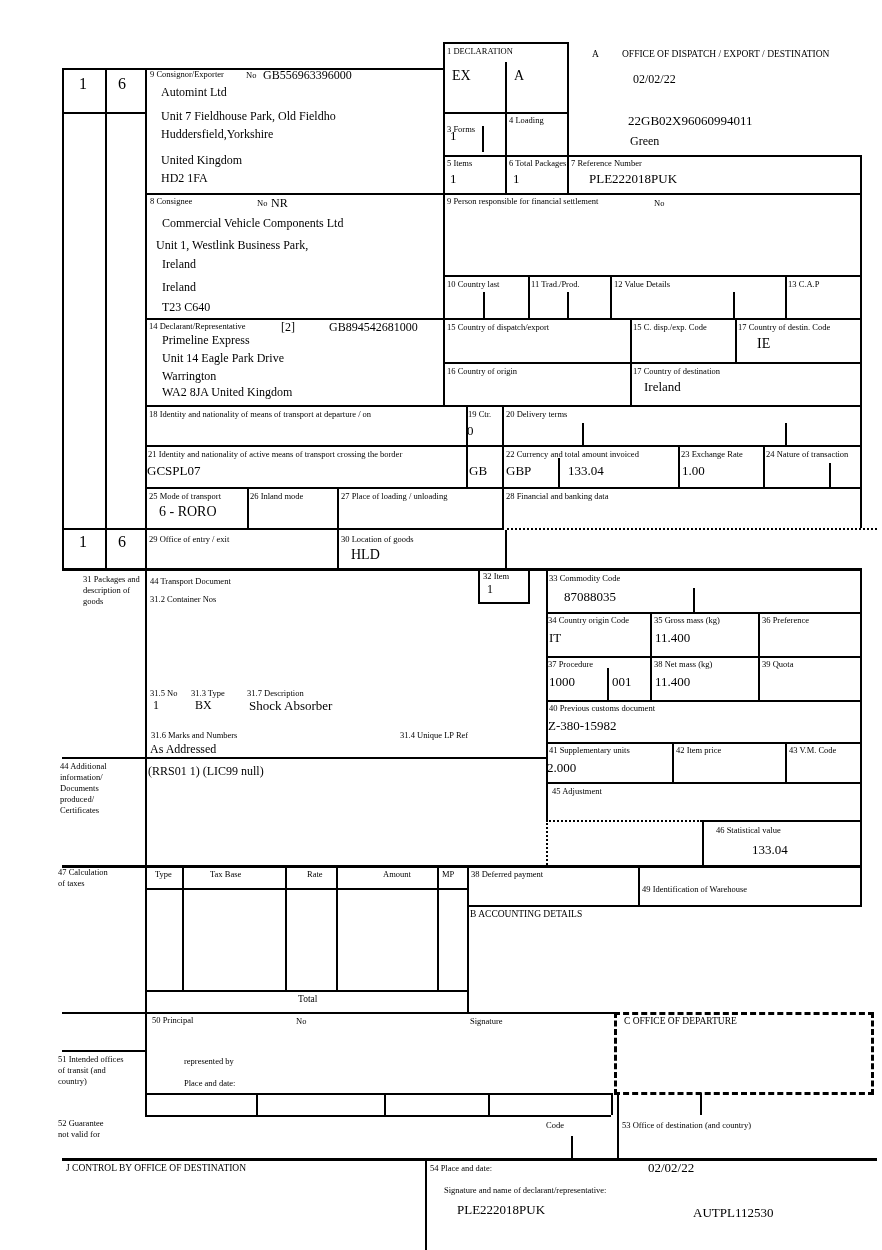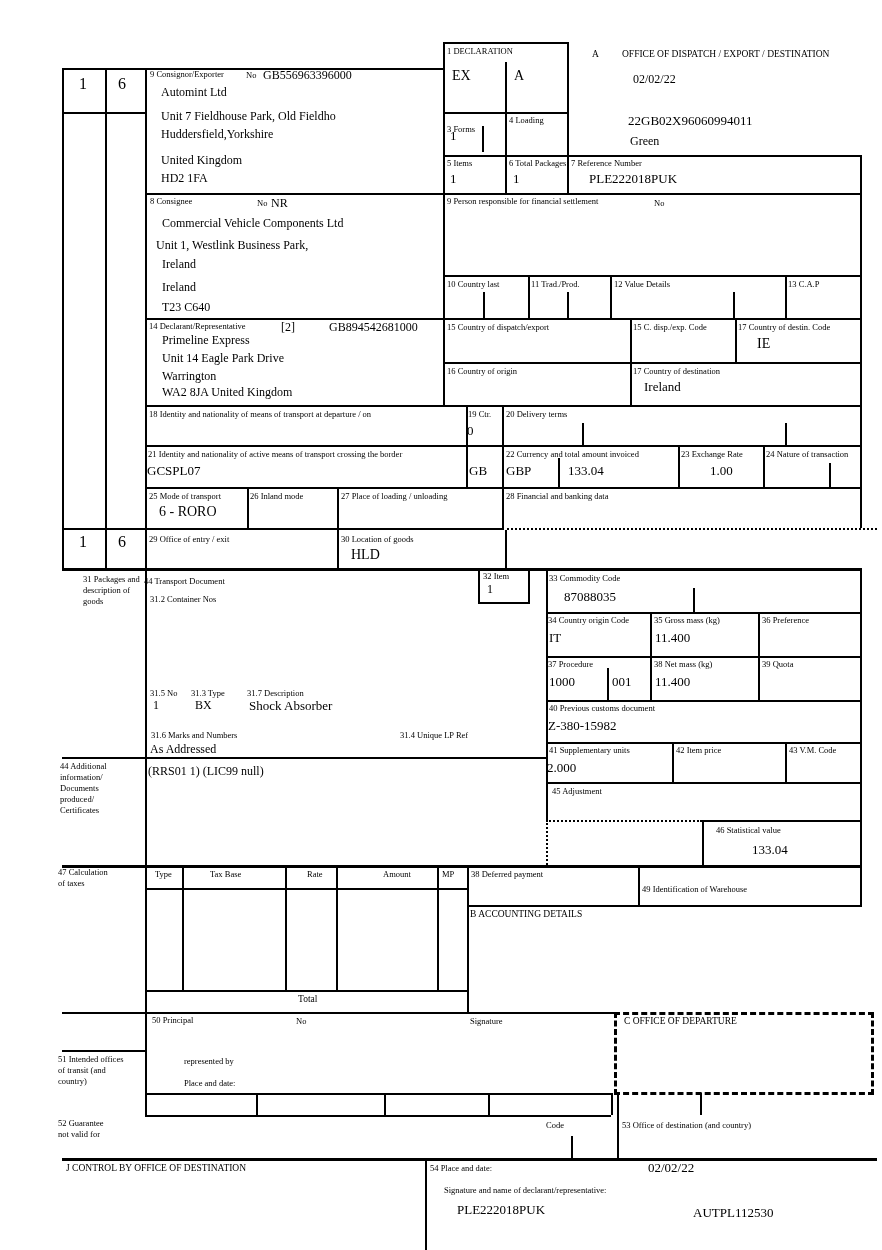--- a/index.html
+++ b/index.html
@@ -186,34 +186,34 @@
   <div class="lbl" style="left:468px;top:409px">19 Ctr.</div>
   <div class="val v13" style="left:467px;top:423px">0</div>
   <div class="lbl" style="left:506px;top:409px">20 Delivery terms</div>
   <div class="lbl" style="left:148px;top:449px">21 Identity and nationality of active means of transport crossing the border</div>
   <div class="val v13" style="left:147px;top:463px">GCSPL07</div>
   <div class="val v13" style="left:469px;top:463px">GB</div>
   <div class="lbl" style="left:506px;top:449px">22 Currency and total amount invoiced</div>
   <div class="val v13" style="left:506px;top:463px">GBP</div>
   <div class="val v13" style="left:568px;top:463px">133.04</div>
   <div class="lbl" style="left:681px;top:449px">23 Exchange Rate</div>
-  <div class="val v13" style="left:710px;top:463px">1.00</div>
+  <div class="val v13" style="left:682px;top:463px">1.00</div>
   <div class="lbl" style="left:766px;top:449px">24 Nature of transaction</div>
 
   <div class="lbl" style="left:149px;top:491px">25 Mode of transport</div>
   <div class="val v14" style="left:159px;top:504px">6 - RORO</div>
   <div class="lbl" style="left:250px;top:491px">26 Inland mode</div>
   <div class="lbl" style="left:341px;top:491px">27 Place of loading / unloading</div>
   <div class="lbl" style="left:506px;top:491px">28 Financial and banking data</div>
   <div class="lbl" style="left:149px;top:534px">29 Office of entry / exit</div>
   <div class="lbl" style="left:341px;top:534px">30 Location of goods</div>
   <div class="val v14" style="left:351px;top:547px">HLD</div>
 
   <div class="lbl wrap" style="left:83px;top:574px;width:58px">31 Packages and description of goods</div>
-  <div class="lbl" style="left:144px;top:576px">44 Transport Document</div>
+  <div class="lbl" style="left:150px;top:576px">44 Transport Document</div>
   <div class="lbl" style="left:150px;top:594px">31.2 Container Nos</div>
   <div class="lbl" style="left:483px;top:571px">32 Item</div>
   <div class="val" style="left:487px;top:582px">1</div>
   <div class="lbl" style="left:549px;top:573px">33 Commodity Code</div>
   <div class="val v13" style="left:564px;top:589px">87088035</div>
   <div class="lbl" style="left:548px;top:615px">34 Country origin Code</div>
   <div class="val v13" style="left:549px;top:630px">IT</div>
   <div class="lbl" style="left:654px;top:615px">35 Gross mass (kg)</div>
   <div class="val v13" style="left:655px;top:630px">11.400</div>
   <div class="lbl" style="left:762px;top:615px">36 Preference</div>

